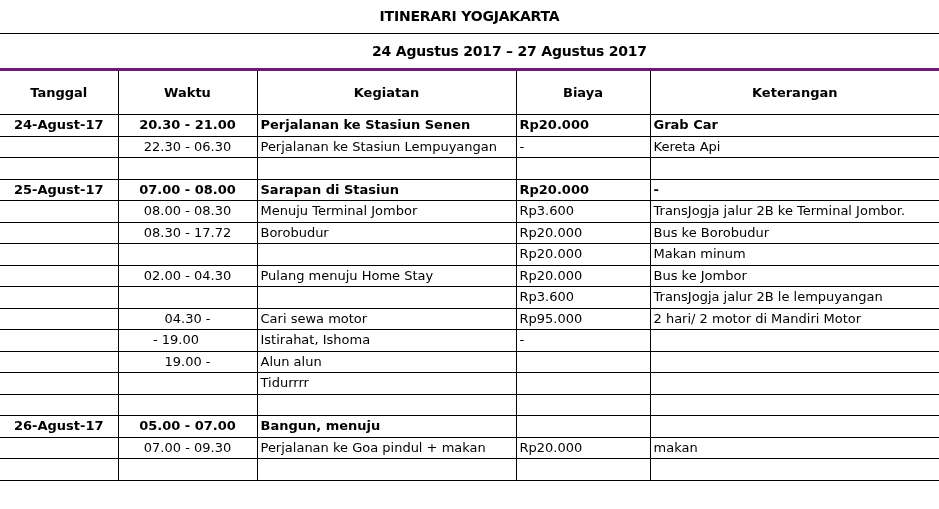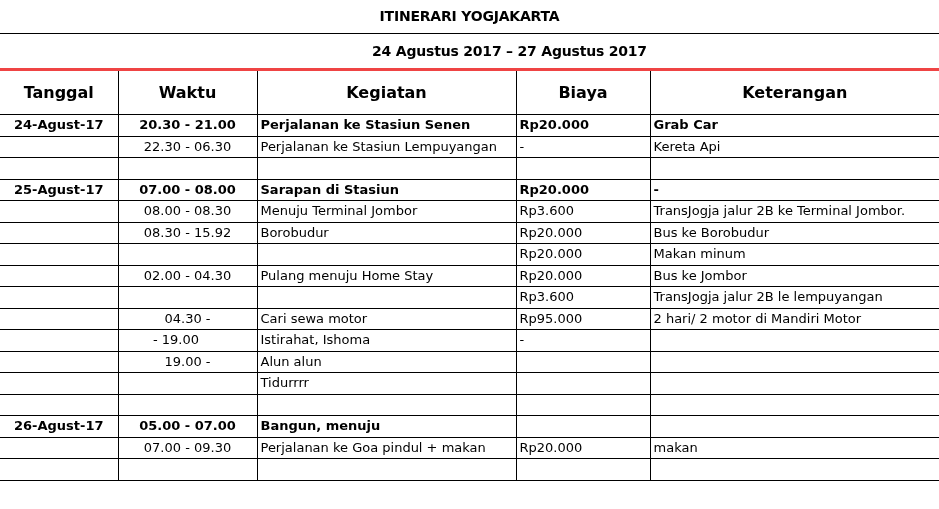--- a/index.html
+++ b/index.html
@@ -39,25 +39,25 @@
       border-bottom: 1.5px solid #000;
       border-right: 1.5px solid #000;
       padding: 0 3px;
       white-space: nowrap;
       overflow: hidden;
       height: 20.5px;
       line-height: 20px;
     }
     .sheet th:last-child, .sheet td:last-child { border-right: none; margin-left: 35px; }
     .sheet thead th {
-      border-top: 3px solid #ef4444;
+      border-top: 3px solid #701a75;
       height: 43px;
       font-weight: bold;
       text-align: center;
-      font-size: 16px;
+      font-size: 13px;
     }
     .sheet td.c-date { text-align: center; font-weight: bold; }
     .sheet td.c-time { text-align: center; }
     .sheet td.c-time.right { text-align: center; padding-right: 26px; }
     .sheet tr.bold td { font-weight: bold; }
     col.c1 { width: 118px; }
     col.c2 { width: 139px; }
     col.c3 { width: 259px; }
     col.c4 { width: 134px; }
     col.c5 { width: 289px; }
@@ -116,21 +116,21 @@
       </tr>
       <tr>
         <td class="c-date"></td>
         <td class="c-time">08.00 - 08.30</td>
         <td class="c-act">Menuju Terminal Jombor</td>
         <td class="c-cost">Rp3.600</td>
         <td class="c-note">TransJogja jalur 2B ke Terminal Jombor.</td>
       </tr>
       <tr>
         <td class="c-date"></td>
-        <td class="c-time">08.30 - 15.92</td>
+        <td class="c-time">08.30 - 17.72</td>
         <td class="c-act">Borobudur</td>
         <td class="c-cost">Rp20.000</td>
         <td class="c-note"> Bus ke Borobudur</td>
       </tr>
       <tr>
         <td class="c-date"></td>
         <td class="c-time"></td>
         <td class="c-act"></td>
         <td class="c-cost">Rp20.000</td>
         <td class="c-note">Makan minum</td>

